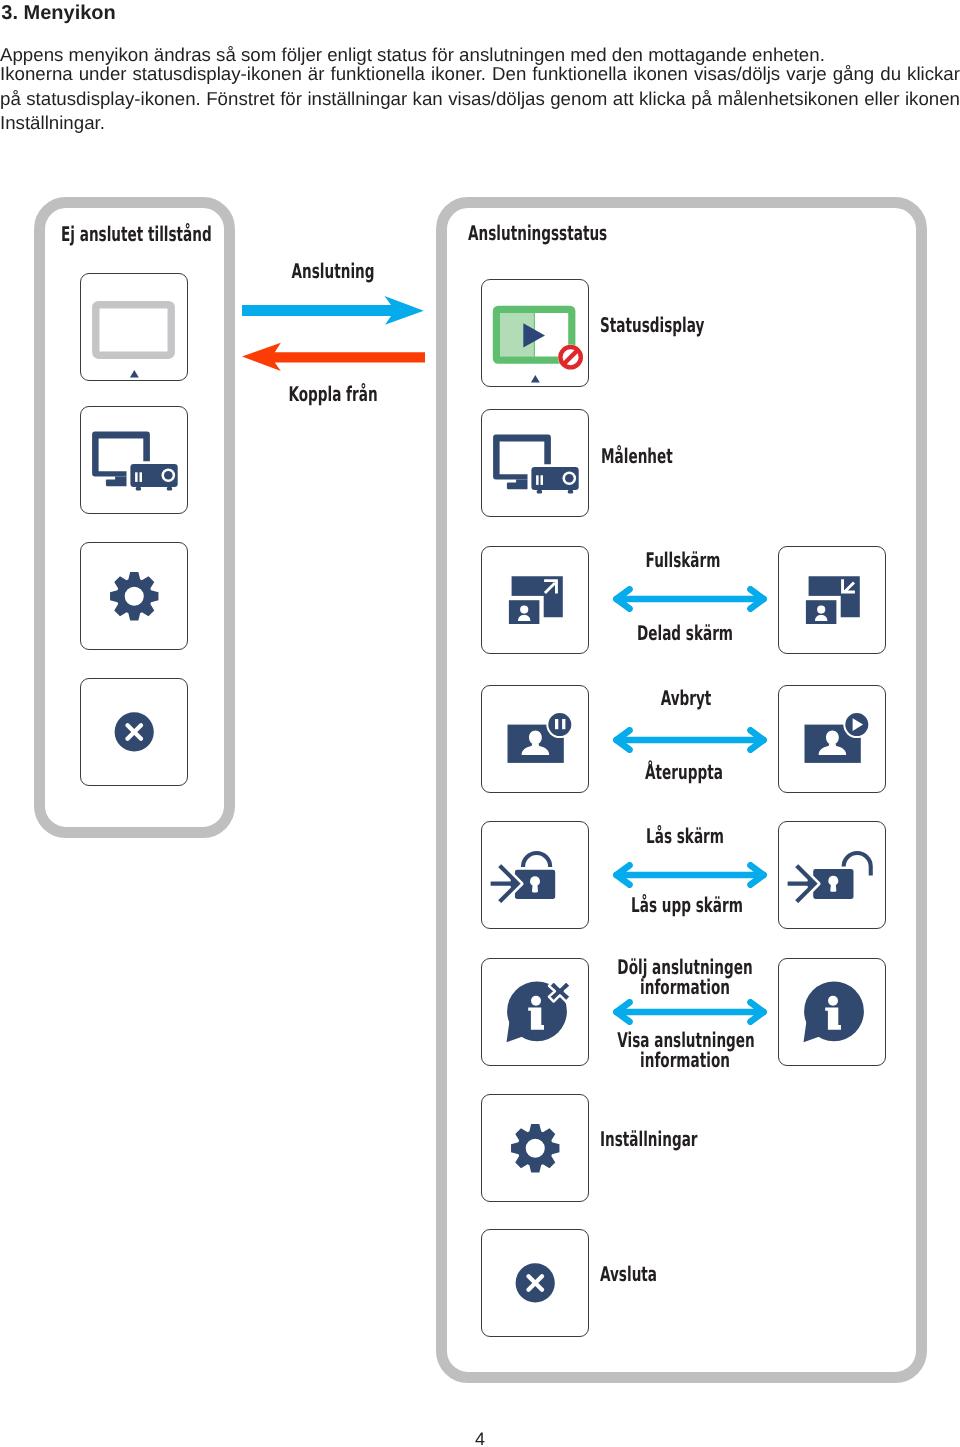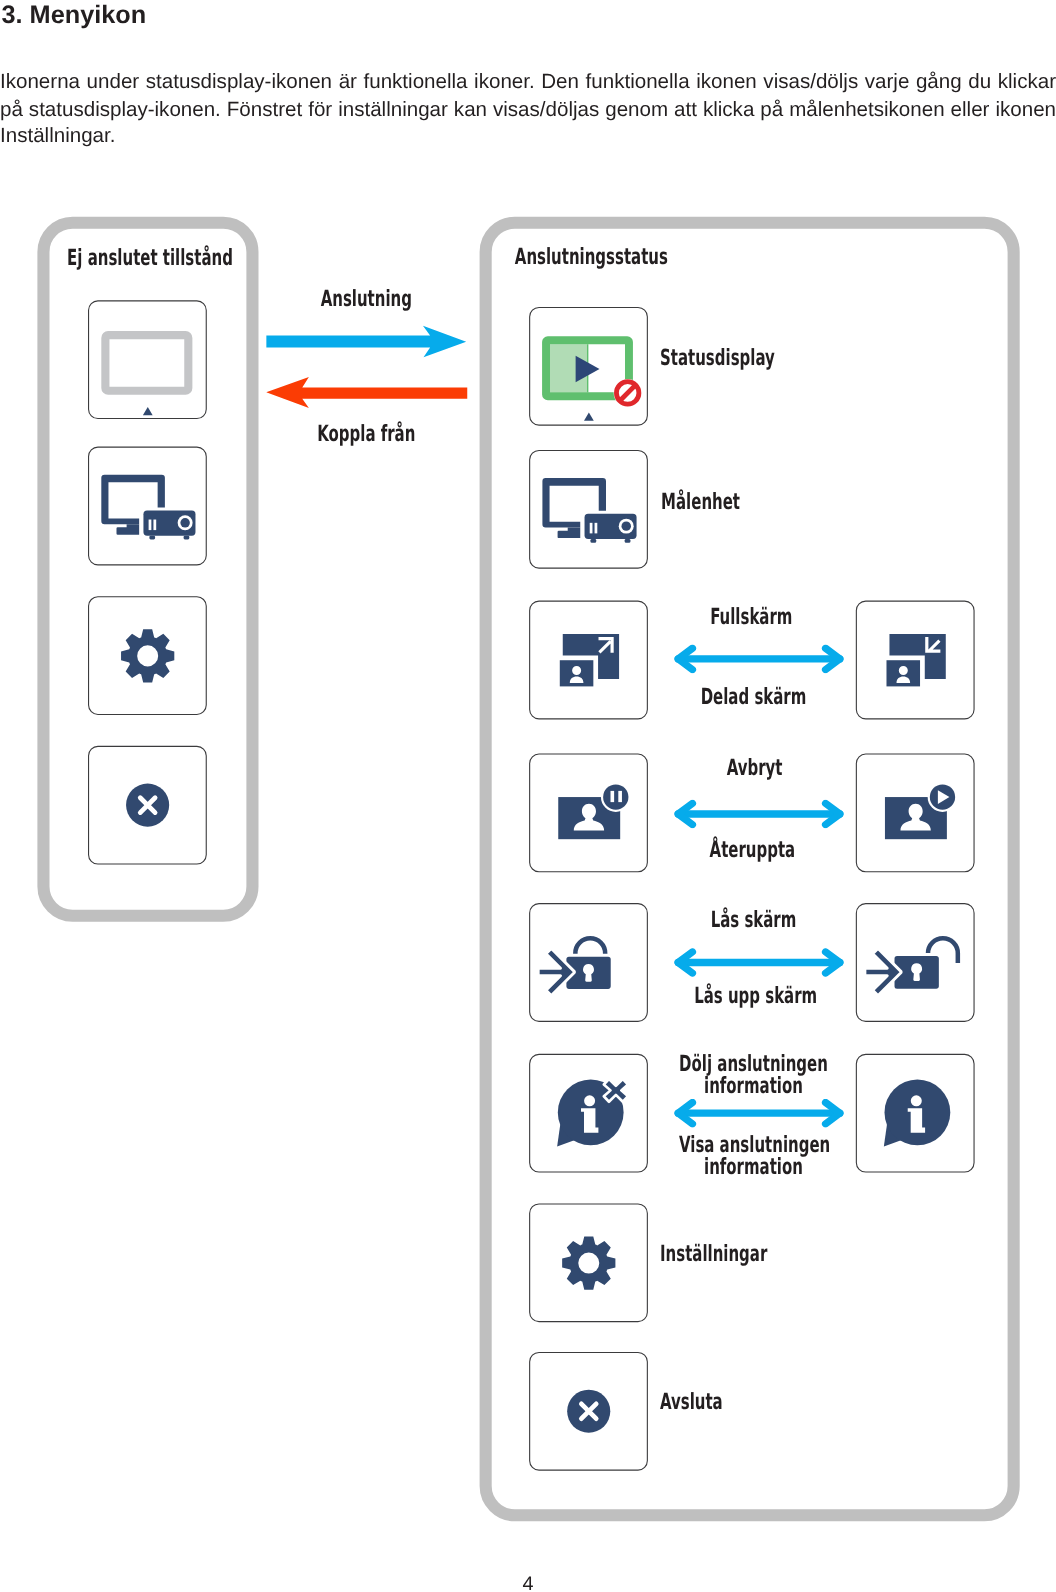--- a/index.html
+++ b/index.html
@@ -3,21 +3,21 @@
 <meta charset="utf-8">
 <style>
   html,body{margin:0;padding:0;}
   body{width:960px;height:1447px;background:#ffffff;position:relative;overflow:hidden;
        font-family:"Liberation Sans",sans-serif;
        -webkit-font-smoothing:antialiased;text-rendering:geometricPrecision;}
   .page{position:absolute;left:0;top:0;width:960px;height:1447px;}
 
   
   #title{position:absolute;left:1.3px;top:0.3px;font-family:"Liberation Sans",sans-serif;
-         font-weight:bold;font-size:23px;color:#231f20;line-height:26.3px;}
+         font-weight:bold;font-size:20px;color:#231f20;line-height:26.3px;}
   .para{position:absolute;left:0px;width:960px;
         font-family:"Liberation Sans",sans-serif;font-size:18.7px;line-height:24.6px;
         color:#231f20;text-align:justify;}
   #intro1{top:42.5px;}
   #intro2{top:62px;}
 
   
   .panel{position:absolute;border:11px solid #bfbfbf;border-radius:32px;background:#fff;
          box-sizing:border-box;}
 
@@ -39,20 +39,21 @@
 
   #pagenum{position:absolute;left:0;top:1429px;width:960px;text-align:center;
            font-family:"Liberation Sans",sans-serif;font-size:18px;color:#231f20;}
 </style>
 </head>
 <body>
 
 <div class="page">
 
   <div id="title">3. Menyikon</div>
+  <div class="para" id="intro1">Appens menyikon ändras så som följer enligt status för anslutningen med den mottagande enheten.</div>
   <div class="para" id="intro2">Ikonerna under statusdisplay-ikonen är funktionella ikoner. Den funktionella ikonen visas/döljs varje gång du klickar på statusdisplay-ikonen. Fönstret för inställningar kan visas/döljas genom att klicka på målenhetsikonen eller ikonen Inställningar.</div>
 
   <svg width="0" height="0" style="position:absolute;left:-10px;top:-10px" aria-hidden="true">
     <defs>
       <g id="sym-status-off">
         <rect x="15.8" y="31.7" width="75.4" height="50.5" rx="2.5" ry="2.5" fill="none" stroke="#c4c5c7" stroke-width="7.4"></rect>
         <path d="M49.9 104.5 L54.35 97.1 L58.8 104.5 Z" fill="#31496f"></path>
       </g>
       <g id="sym-status-on">
         <rect x="19.0" y="34.9" width="33.6" height="43.9" fill="#b1dcb5"></rect>

